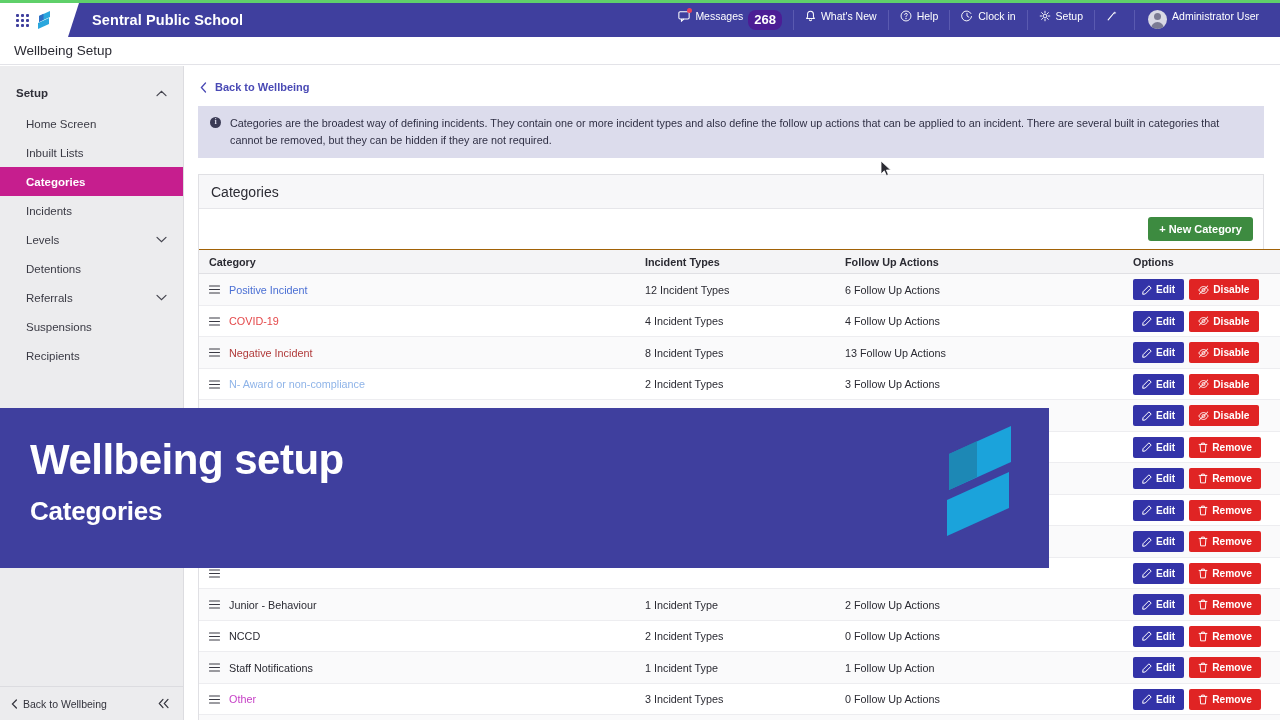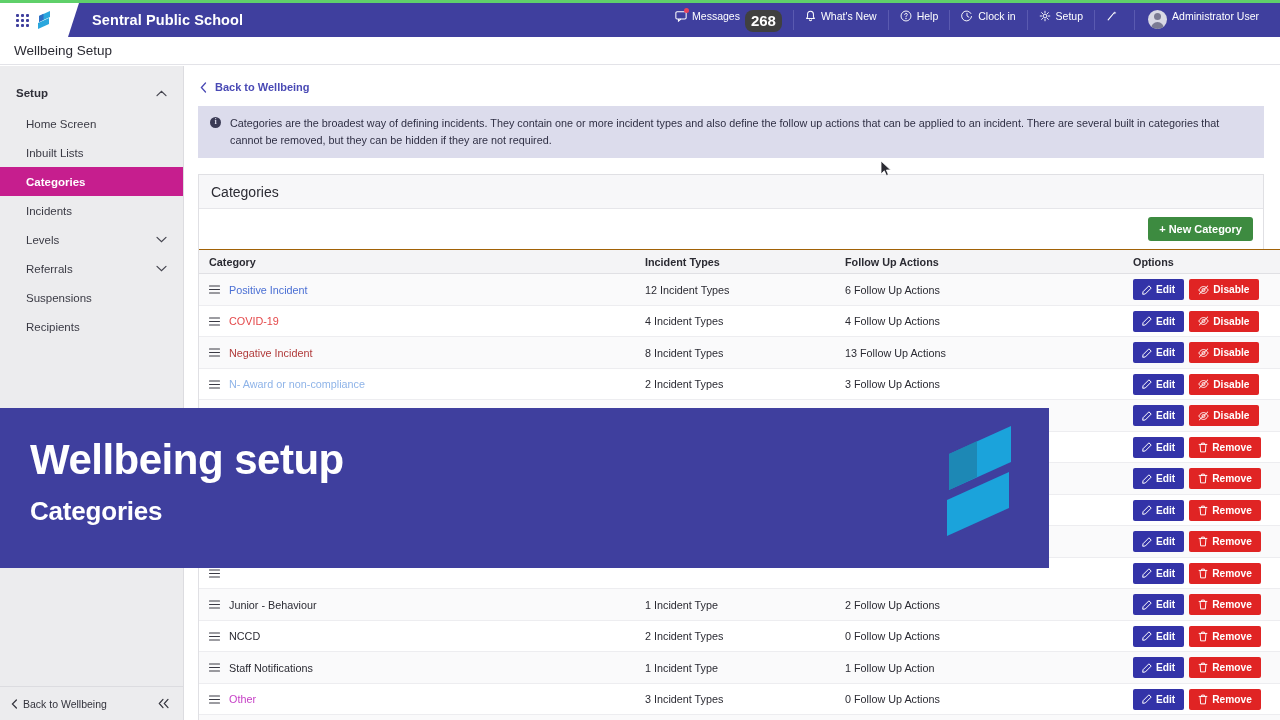--- a/index.html
+++ b/index.html
@@ -53,21 +53,21 @@
   .nav-item {
     display: flex; align-items: flex-start; gap: 5px;
     color: #ffffff; font-size: 10.5px;
     padding: 0 11px; height: 20px;
     border-right: 1px solid #5a5ab0;
     white-space: nowrap; cursor: pointer;
   }
   .nav-item.last { border-right: none; }
   .nav-item svg { display: block; }
   .badge {
-    background: #404040; color: #ffffff; font-size: 15px; font-weight: bold;
+    background: #4c1d95; color: #ffffff; font-size: 13px; font-weight: bold;
     border-radius: 8px; padding: 1px 6px; line-height: 1.35;
   }
   .msg-wrap { position: relative; display: flex; align-items: center; }
   .msg-dot {
     position: absolute; top: -2px; right: -2px;
     width: 5px; height: 5px; border-radius: 50%; background: #e8425a;
   }
   .avatar {
     width: 19px; height: 19px; border-radius: 50%;
     background: #d8d8e4; display: flex; align-items: flex-end;
@@ -332,20 +332,23 @@
         <div class="side-item">
           <span>Incidents</span>
         </div>
         <div class="side-item">
           <span>Levels</span>
           <svg width="11" height="7" viewBox="0 0 11 7">
             <path d="M1 1.4 L5.5 5.7 L10 1.4" fill="none" stroke="#44444e" stroke-width="1.2" stroke-linecap="round"></path>
           </svg>
         </div>
         <div class="side-item">
+          <span>Detentions</span>
+        </div>
+        <div class="side-item">
           <span>Referrals</span>
           <svg width="11" height="7" viewBox="0 0 11 7">
             <path d="M1 1.4 L5.5 5.7 L10 1.4" fill="none" stroke="#44444e" stroke-width="1.2" stroke-linecap="round"></path>
           </svg>
         </div>
         <div class="side-item">
           <span>Suspensions</span>
         </div>
         <div class="side-item">
           <span>Recipients</span>

